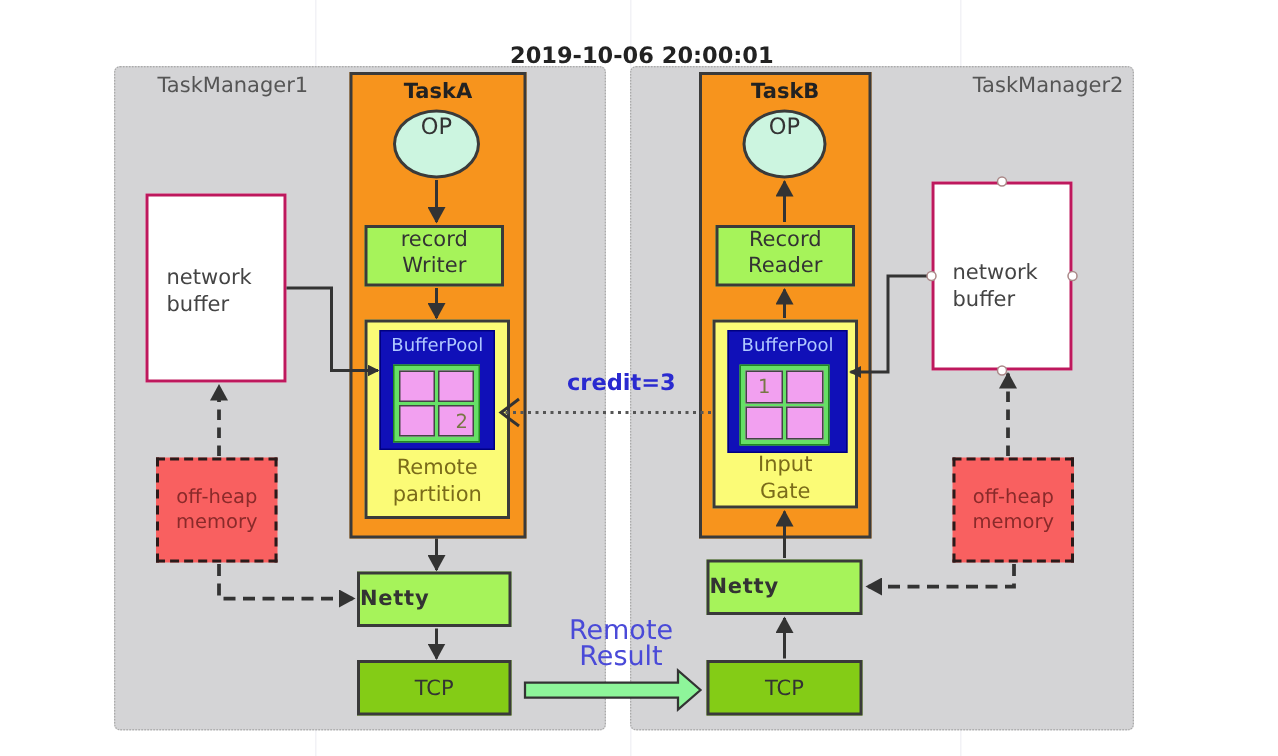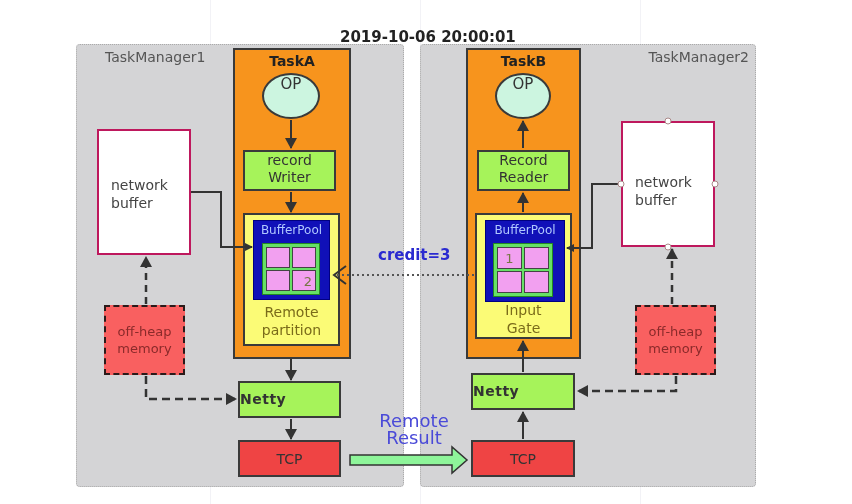--- a/index.html
+++ b/index.html
@@ -14,21 +14,21 @@
   .green { background:#a6f35a; border:2px solid #3a3a3a; display:flex; align-items:center; justify-content:flex-start; text-align:center; color:#333; font-size:14px; line-height:17px; }
   .yellow { background:#fbfb76; border:2px solid #3a3a3a; }
   .bp { background:#1010b8; border:1px solid #000080; }
   .bp-label { color:#b0c8ff; font-size:12px; text-align:center; width:100%; }
   .grid { background:#66e066; border:1px solid #228822; display:grid; grid-template-columns:1fr 1fr; grid-template-rows:1fr 1fr; gap:2px; padding:3px; }
   .cell { background:#f2a0f0; border:1px solid #444; font-size:13px; color:#774; display:flex; }
   .yl-text { color:#7a6b1a; font-size:14px; text-align:center; width:100%; line-height:18px; }
   .netbuf { background:#ffffff; border:2px solid #be185d; }
   .netbuf-text { font-size:14px; color:#444; line-height:18px; }
   .offheap { background:#f96060; border:2px dashed #2a1a1a; display:flex; align-items:center; justify-content:center; text-align:center; color:#8a2a2a; font-size:13px; line-height:17px; }
-  .tcp { background:#ef4444; border:2px solid #3a3a3a; display:flex; align-items:center; justify-content:center; font-size:14px; color:#333; }
+  .tcp { background:#84cc16; border:2px solid #3a3a3a; display:flex; align-items:center; justify-content:center; font-size:14px; color:#333; }
   .netty { font-weight:bold; letter-spacing:0.5px; }
   .credit { color:#2a2ad0; font-weight:bold; font-size:15px; }
   .remote { color:#4a4ad8; font-size:18px; text-align:center; line-height:17px; }
   svg.overlay { position:absolute; left:0; top:0; pointer-events:none; }
   .gridline { position:absolute; top:0; width:1px; height:504px; background:#f2f2f6; }
 </style>
 </head>
 <body>
 
 <div class="gridline" style="left:210px"></div>

